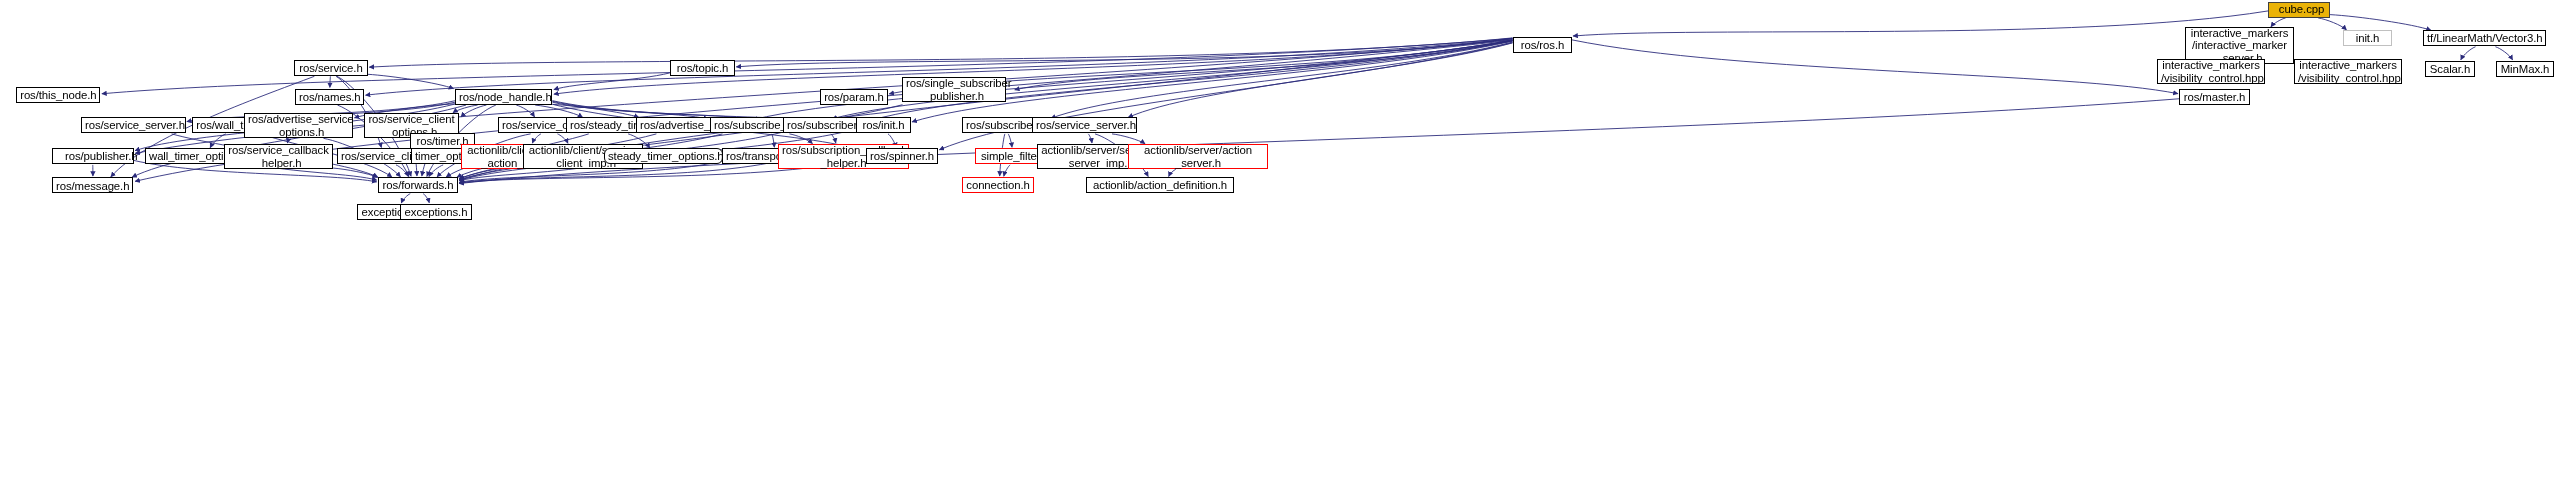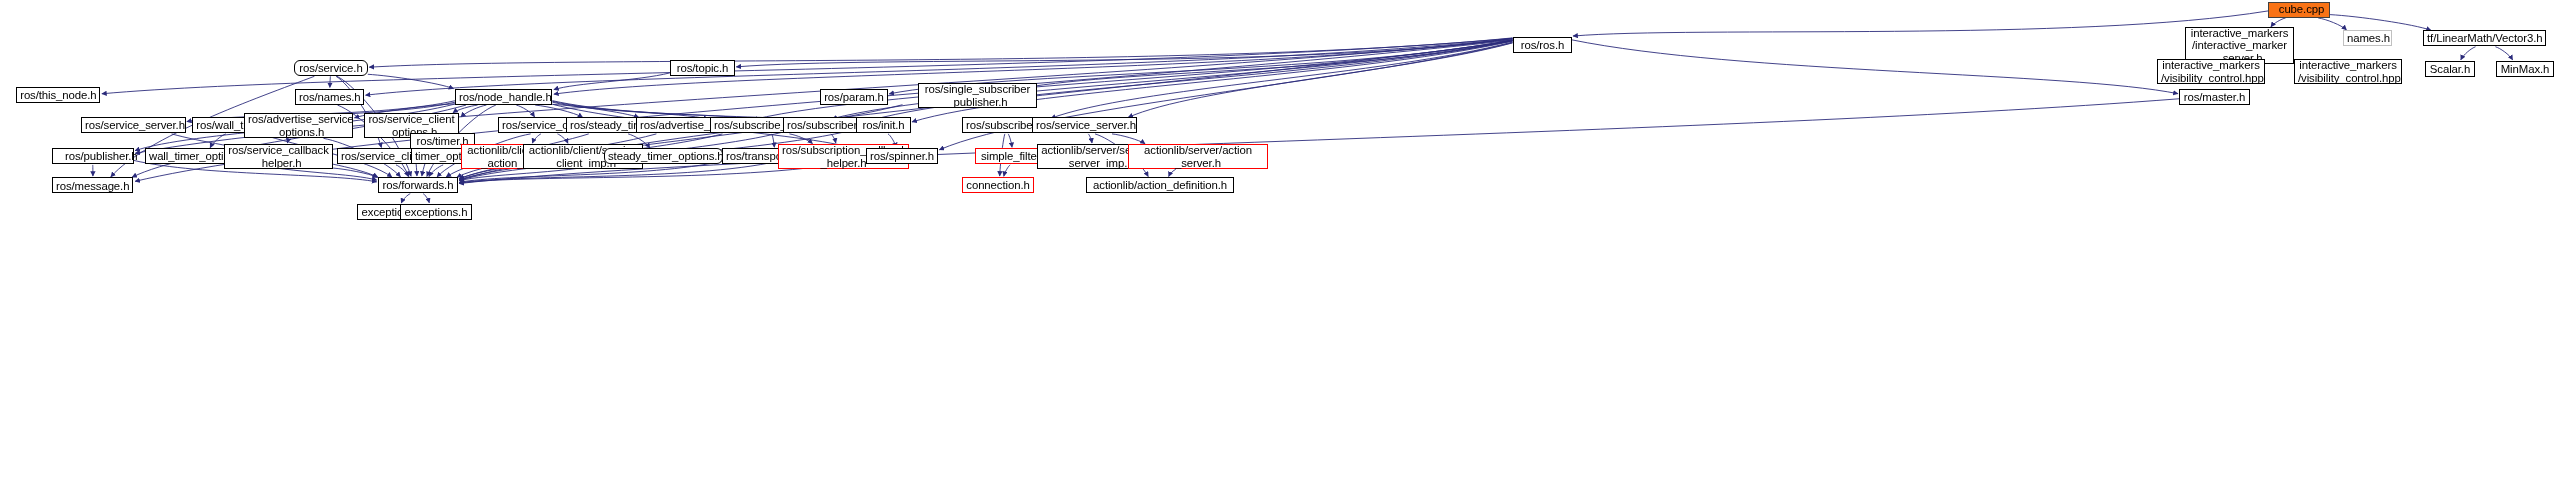--- a/index.html
+++ b/index.html
@@ -32,21 +32,21 @@
     font-size: 11.4px;
     line-height: 12.6px;
     color: #000000;
     background: #ffffff;
     border: 1.2px solid #000000;
     white-space: pre-line;
     padding: 0 3px;
     letter-spacing: -0.1px;
   }
   .node.root {
-    background: #f97316;
+    background: #eab308;
     border-color: #404040;
     padding-left: 8px;
   }
   .node.red {
     border-color: #ff0000;
   }
   .node.grey {
     border-color: #c0c0c0;
   }
   .node-label {
@@ -155,35 +155,35 @@
       <path d="M 1592.0 229.0 C 1589.4 230.0, 1584.1 234.8, 1582.4 238.6" fill="none" stroke="#2a2a7a" stroke-width="1.2" marker-end="url(#arrow)"></path>
       <path d="M 555.5 262.0 C 552.1 263.3, 545.5 269.5, 543.4 274.6" fill="none" stroke="#2a2a7a" stroke-width="1.2" marker-end="url(#arrow)"></path>
       <path d="M 573.2 262.0 C 575.4 263.2, 579.8 269.4, 581.2 274.3" fill="none" stroke="#2a2a7a" stroke-width="1.2" marker-end="url(#arrow)"></path>
     </svg>
   <div id="node-layer">
       <div class="node root" style="left: 2268px; top: 1.5px; width: 62px; height: 16.2px;"><span class="node-label">cube.cpp</span></div>
       <div class="node" style="left: 1513px; top: 29px; width: 59px; height: 16.2px; margin-top: 8px;"><span class="node-label">ros/ros.h</span></div>
       <div class="node" style="left: 2185px; top: 27px; width: 109px; height: 37px;"><span class="node-label">interactive_markers
 /interactive_marker
 _server.h</span></div>
-      <div class="node grey" style="left: 2343px; top: 30px; width: 49px; height: 16.2px;"><span class="node-label">names.h</span></div>
+      <div class="node grey" style="left: 2343px; top: 30px; width: 49px; height: 16.2px;"><span class="node-label">init.h</span></div>
       <div class="node" style="left: 2423px; top: 30px; width: 123px; height: 16.2px;"><span class="node-label">tf/LinearMath/Vector3.h</span></div>
       <div class="node" style="left: 2157px; top: 59px; width: 108px; height: 25px;"><span class="node-label">interactive_markers
 /visibility_control.hpp</span></div>
       <div class="node" style="left: 2294px; top: 59px; width: 108px; height: 25px;"><span class="node-label">interactive_markers
 /visibility_control.hpp</span></div>
       <div class="node" style="left: 2425px; top: 61px; width: 50px; height: 16.2px;"><span class="node-label">Scalar.h</span></div>
       <div class="node" style="left: 2496px; top: 61px; width: 58px; height: 16.2px;"><span class="node-label">MinMax.h</span></div>
-      <div class="node" style="left: 294px; top: 60px; width: 74px; height: 16.2px; border-radius: 6px;"><span class="node-label">ros/service.h</span></div>
+      <div class="node" style="left: 294px; top: 60px; width: 74px; height: 16.2px;"><span class="node-label">ros/service.h</span></div>
       <div class="node" style="left: 670px; top: 60px; width: 65px; height: 16.2px;"><span class="node-label">ros/topic.h</span></div>
       <div class="node" style="left: 16.2px; top: 87px; width: 84px; height: 16.2px;"><span class="node-label">ros/this_node.h</span></div>
       <div class="node" style="left: 295px; top: 89px; width: 69px; height: 16.2px;"><span class="node-label">ros/names.h</span></div>
       <div class="node" style="left: 455px; top: 89px; width: 97px; height: 16.2px;"><span class="node-label">ros/node_handle.h</span></div>
       <div class="node" style="left: 820px; top: 89px; width: 68px; height: 16.2px;"><span class="node-label">ros/param.h</span></div>
-      <div class="node" style="left: 902px; top: 83px; width: 119px; height: 25px; margin-left: 16px;"><span class="node-label">ros/single_subscriber
+      <div class="node" style="left: 902px; top: 77px; width: 104px; height: 25px;"><span class="node-label">ros/single_subscriber
 _publisher.h</span></div>
       <div class="node" style="left: 2179px; top: 89px; width: 71px; height: 16.2px;"><span class="node-label">ros/master.h</span></div>
       <div class="node" style="left: 81px; top: 117px; width: 105px; height: 16.2px;"><span class="node-label">ros/service_server.h</span></div>
       <div class="node" style="left: 192px; top: 117px; width: 86px; height: 16.2px;"><span class="node-label">ros/wall_timer.h</span></div>
       <div class="node" style="left: 244px; top: 113px; width: 109px; height: 25px; text-align: center;"><span class="node-label">ros/advertise_service
 _options.h</span></div>
       <div class="node" style="left: 364px; top: 113px; width: 95px; height: 25px;"><span class="node-label">ros/service_client
 _options.h</span></div>
       <div class="node" style="left: 410px; top: 133px; width: 65px; height: 16.2px;"><span class="node-label">ros/timer.h</span></div>
       <div class="node" style="left: 498px; top: 117px; width: 101px; height: 16.2px;"><span class="node-label">ros/service_client.h</span></div>

